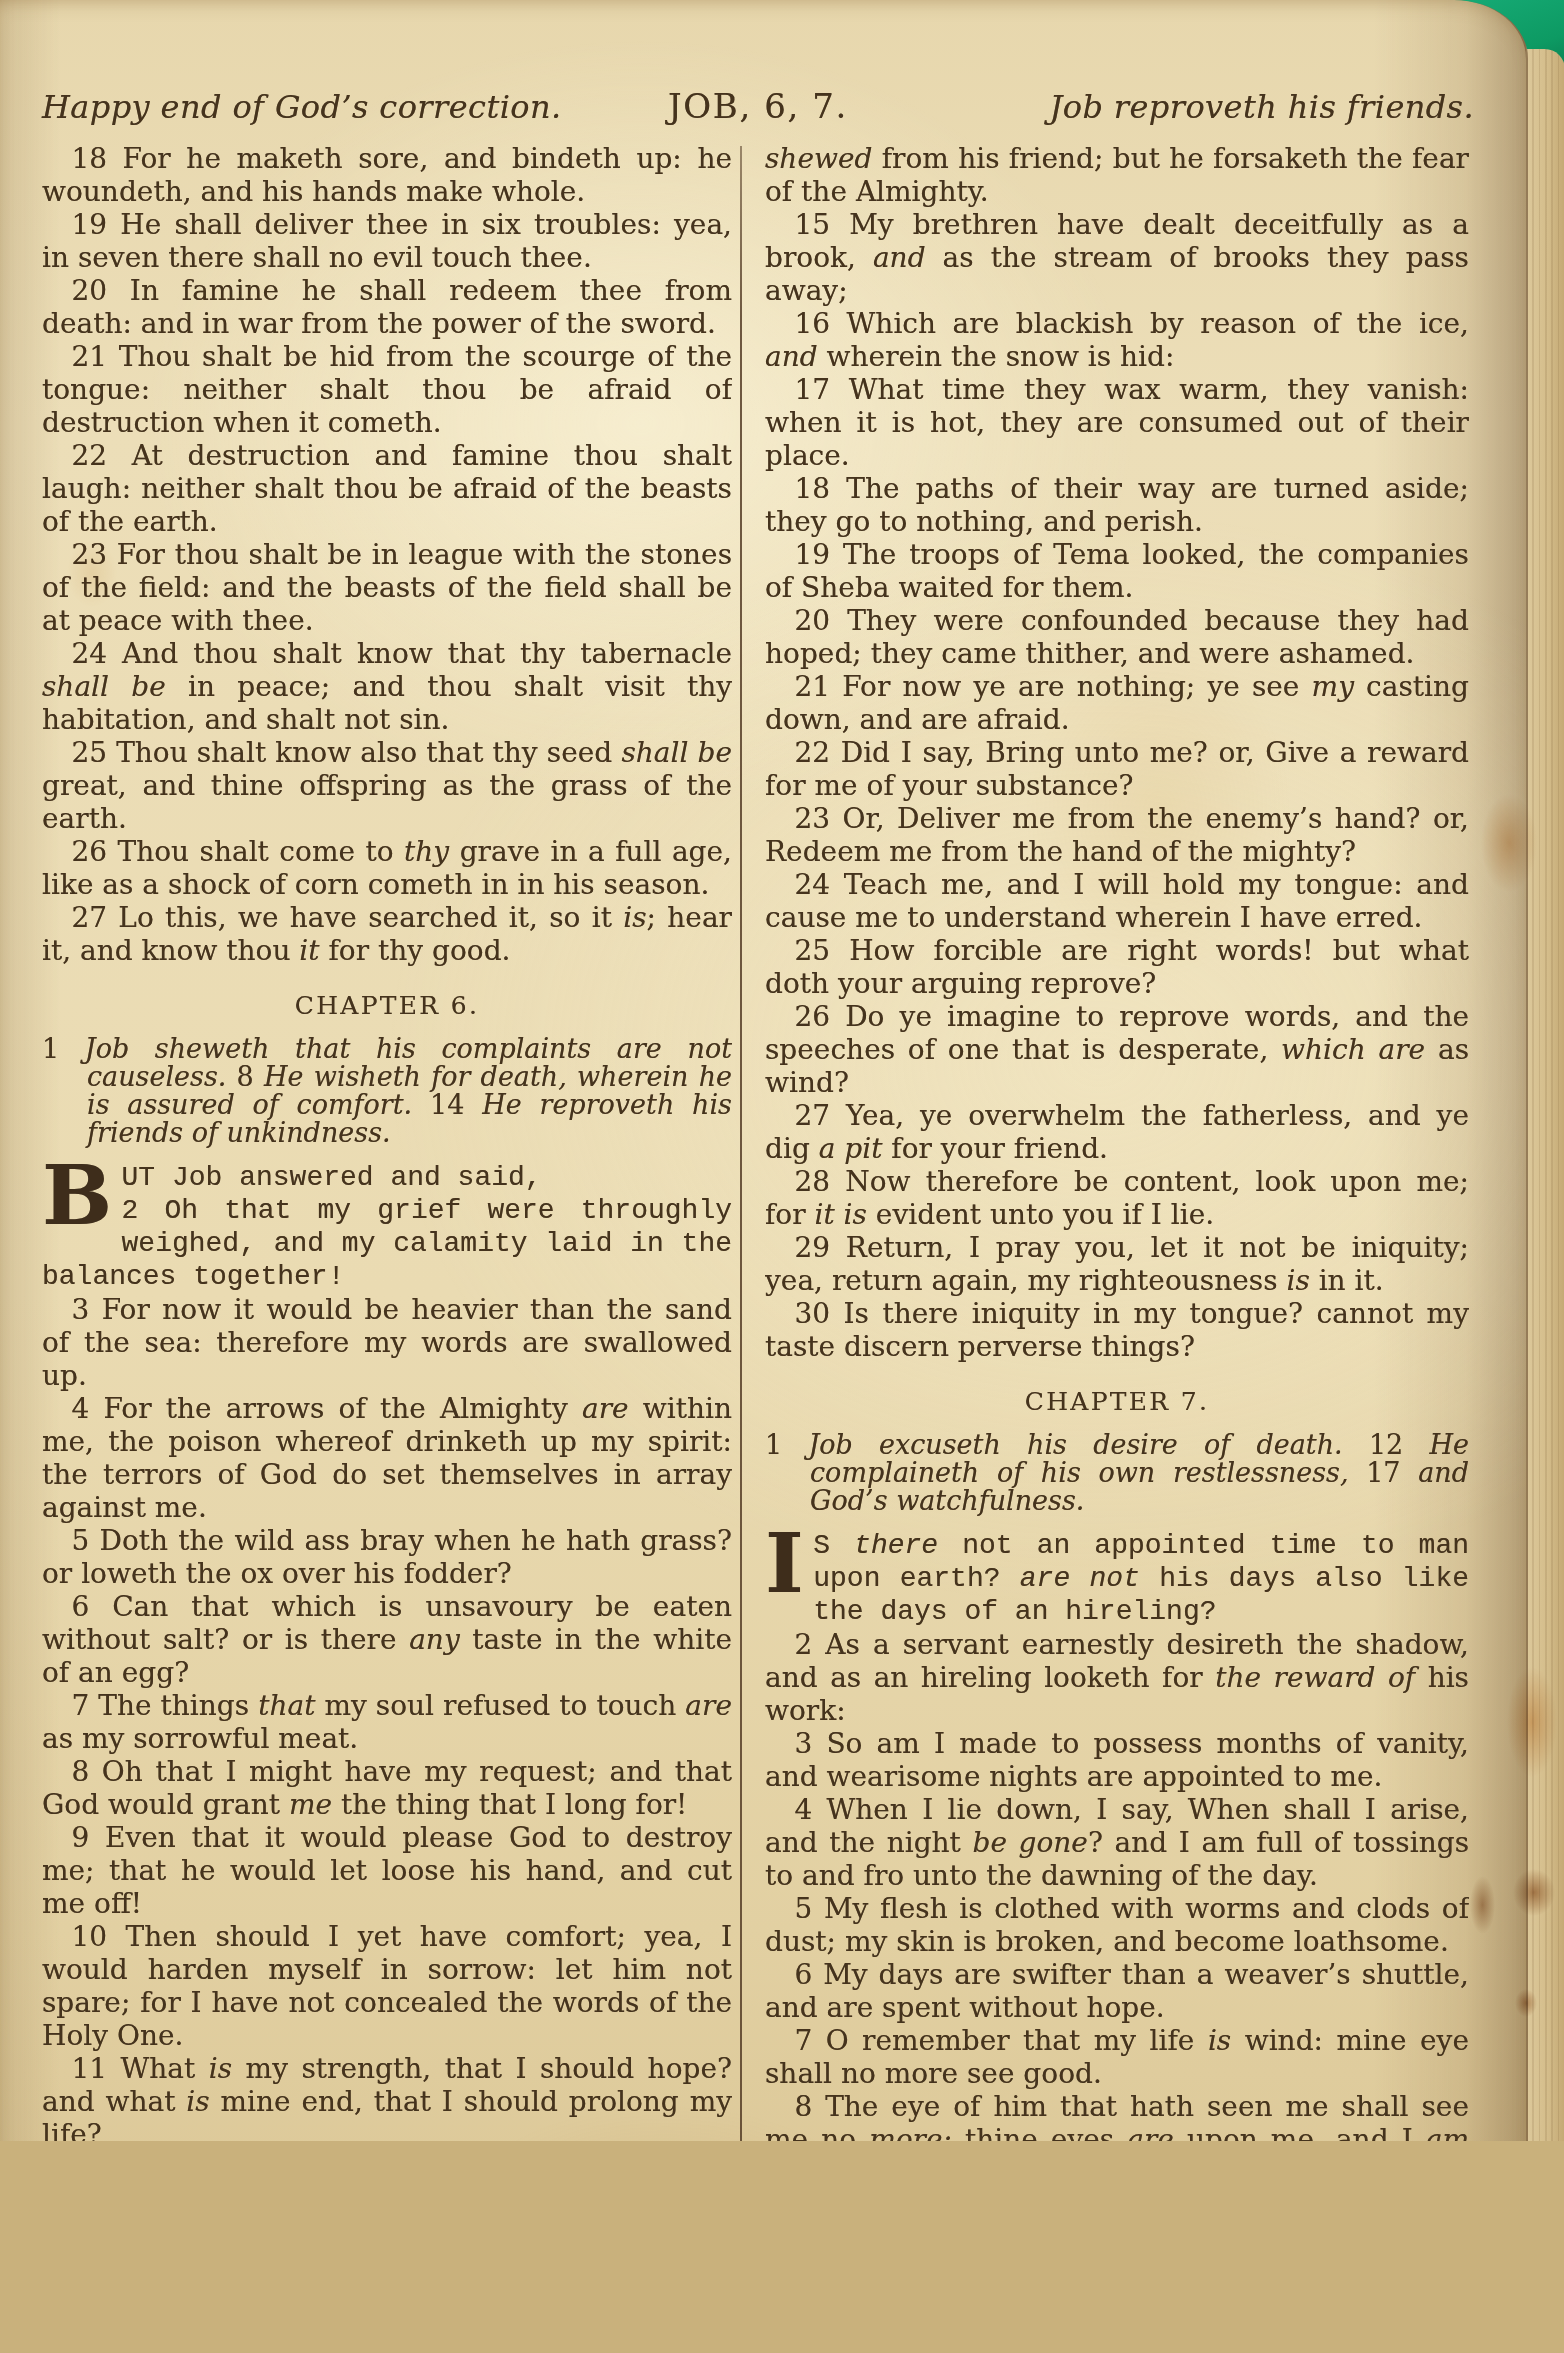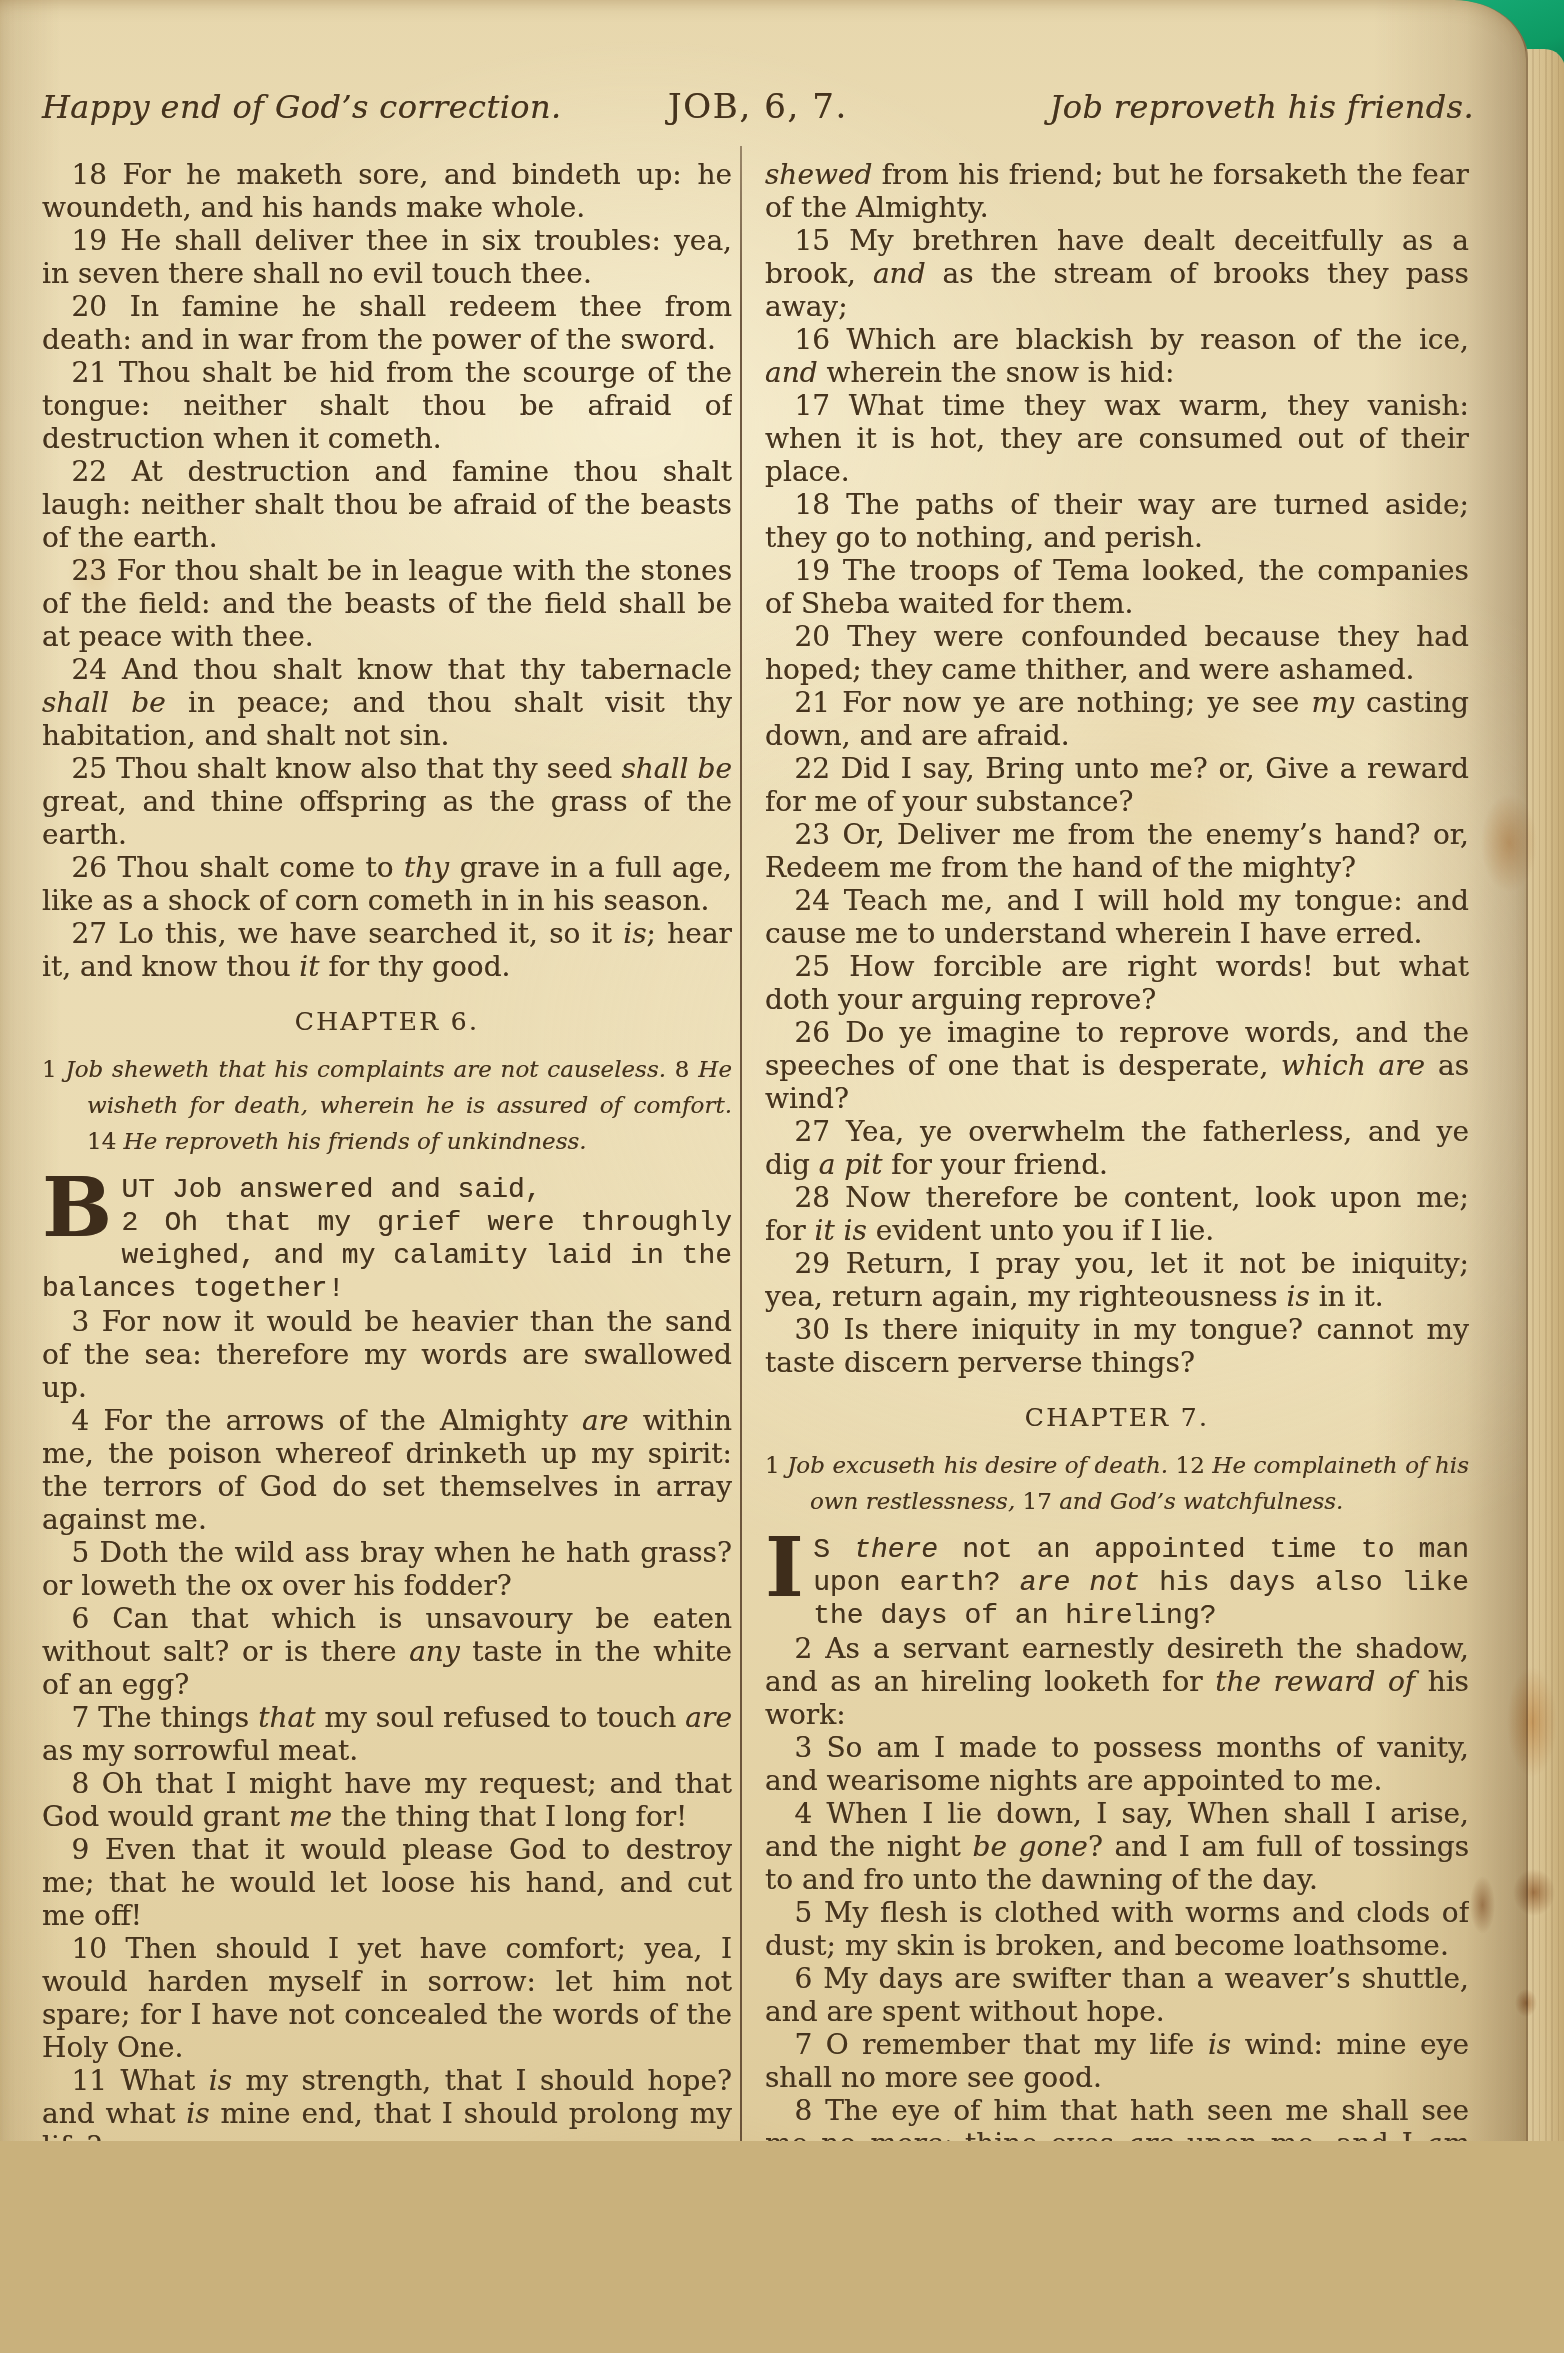--- a/index.html
+++ b/index.html
@@ -45,33 +45,33 @@
   .running-head{
     position:absolute;left:42px;top:74px;width:1432px;
     display:flex;align-items:baseline;font-size:32px;
   }
   .rh-side{flex:1 1 0;font-style:italic;letter-spacing:0.4px;}
   .rh-left{text-align:left;}
   .rh-right{text-align:right;}
   .rh-center{flex:0 0 auto;font-size:34px;letter-spacing:1.6px;padding:0 23.5px;margin-top:12px;}
 
   
-  .col{position:absolute;top:158px;font-size:28px;line-height:33px;text-align:justify;}
+  .col{position:absolute;top:142px;font-size:28px;line-height:33px;text-align:justify;}
   .col-left{left:42px;width:690px;height:2136px;overflow:hidden;}
   .col-right{left:765px;width:704px;height:2195px;overflow:hidden;}
   .col p{margin:0;text-indent:1.05em;}
   .col p.cont{text-indent:0;}
   .divider{
     position:absolute;left:740px;top:146px;width:2.3px;height:2161px;
     background:linear-gradient(180deg,rgba(86,62,40,.55),rgba(86,62,40,.85) 8%,rgba(86,62,40,.85) 92%,rgba(86,62,40,.5));
   }
 
   .chap{font-size:25px;text-align:center;letter-spacing:2.3px;margin:22px 0 12.5px;font-weight:normal;}
   .col p.summary{
-    font-style:italic;font-size:23px;line-height:36px;
+    font-style:italic;font-size:27px;line-height:28px;
     padding-left:45px;text-indent:-45px;margin:0 0 14px 0;
   }
   .rm{font-style:normal;}
 
   .drop-block{display:flow-root;}
   .drop-block p{text-indent:0;font-family:Liberation Mono, monospace;}
   .dc{
     float:left;font-weight:bold;font-size:83px;line-height:66px;
     padding:1.6px 9.4px 0 0;color:#3e2d1b;
   }

